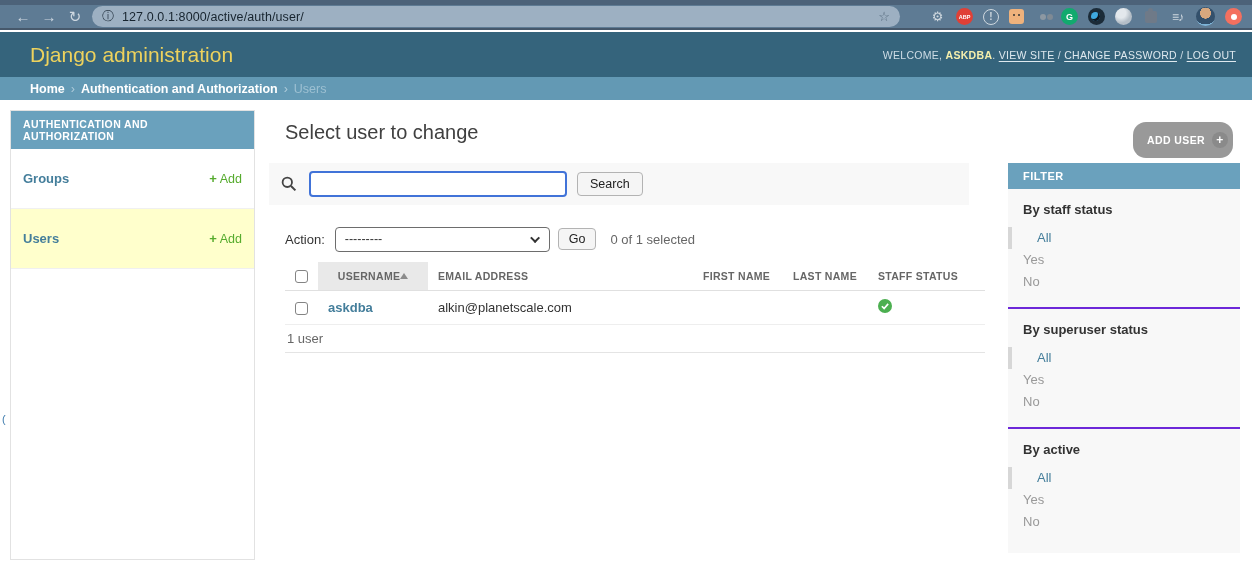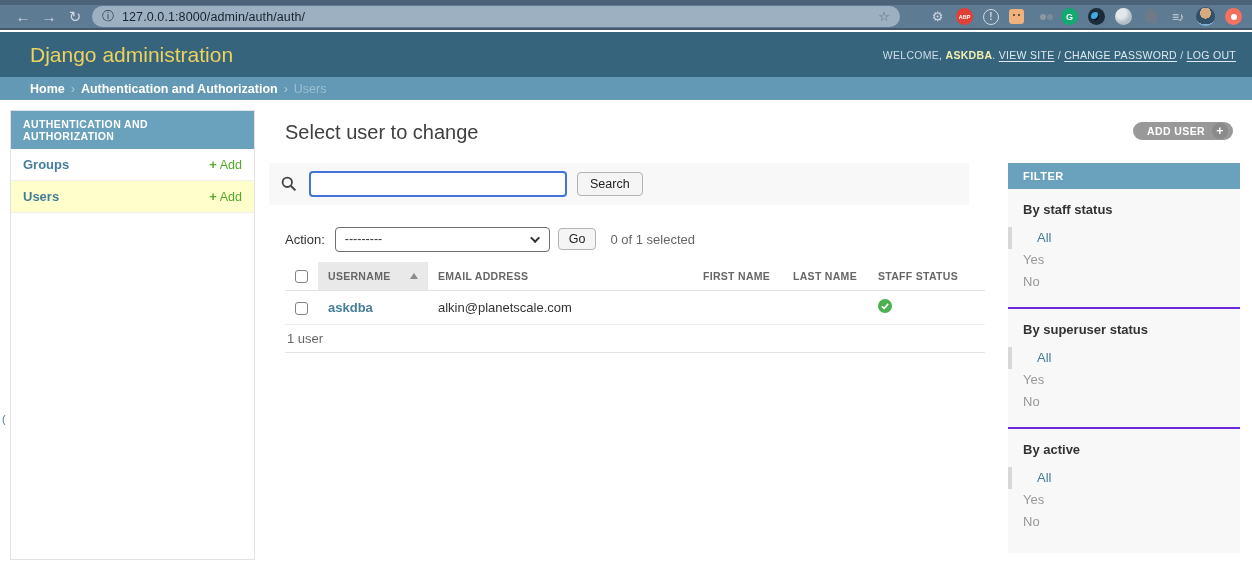--- a/index.html
+++ b/index.html
@@ -64,32 +64,32 @@
                  font-size:12.5px; color:#aecbdb; gap:6px; }
   .breadcrumbs a { color:#fff; font-weight:bold; }
   .breadcrumbs .current { color:#9dc0d2; }
 
   
   .sidebar { position:absolute; left:10px; top:110px; width:245px; height:450px;
              background:#fff; border:1px solid #e2e2e2; }
   .sidebar-header { background:#6aa1bd; color:#fff; font-size:10.5px; font-weight:bold;
                     letter-spacing:.4px; padding:7px 12px; }
   .sidebar-row { display:flex; justify-content:space-between; align-items:flex-end;
-                 padding:8px 12px; border-bottom:1px solid #f0f0f0; }
+                 padding:22px 12px; border-bottom:1px solid #f0f0f0; }
   .sidebar-row.selected { background:#ffffcc; }
   .sidebar-row .model { color:#447e9b; font-weight:bold; font-size:13px; }
   .add-link { color:#56ab2d; font-size:12.5px; }
   .add-link .plus { font-weight:bold; font-size:13px; }
 
   .stray { position:absolute; left:2px; top:413px; color:#3f7cae; font-size:11px; }
 
   
   .page-title { position:absolute; left:285px; top:121px; font-size:20px; color:#404040;
                 font-weight:normal; }
-  .add-user-btn { position:absolute; left:1133px; top:122px; height:18px; background:#999;
+  .add-user-btn { position:absolute; left:1133px; top:122px; height:36px; background:#999;
                   border-radius:13px; color:#fff; font-size:10.5px; font-weight:bold;
                   letter-spacing:.4px; display:flex; align-items:center; gap:7px;
                   padding:0 5px 0 14px; cursor:pointer; border:none; }
   .plus-circle { width:16px; height:16px; border-radius:50%; background:#8a8a8a; color:#fff;
                  display:flex; align-items:center; justify-content:center; font-size:12px;
                  font-weight:bold; }
 
   .toolbar-band { position:absolute; left:269px; top:163px; width:700px; height:42px;
                   background:#f8f8f8; display:flex; align-items:center; padding:0 10px; }
   .mag { margin:0 12px 0 2px; display:flex; }
@@ -117,21 +117,21 @@
   thead th { text-align:left; font-size:10.5px; color:#666; font-weight:bold;
              letter-spacing:.3px; padding:7px 10px; border-bottom:1px solid #e0e0e0;
              white-space:nowrap; }
   thead th.sorted { background:#e9e9e9; }
   td { font-size:13px; color:#333; padding:8px 10px; border-bottom:1px solid #eee; }
   .col-cb { width:30px; }
   .col-user { width:110px; }
   .col-email { width:265px; }
   .col-first { width:90px; }
   .col-last { width:85px; }
-  .sorted-wrap { display:flex; align-items:center; justify-content:space-between; }
+  .sorted-wrap { display:flex; align-items:center; justify-content:center; }
   .sort-arrow { width:0; height:0; border-left:4px solid transparent;
                 border-right:4px solid transparent; border-bottom:6px solid #8b8b8b; }
   .cb { display:inline-block; width:13px; height:13px; border:1.5px solid #848484;
         border-radius:3px; background:#fff; cursor:pointer; vertical-align:middle; }
   .user-link { color:#447e9b; font-weight:bold; font-size:13px; }
 
   .row-count { position:absolute; left:287px; top:331px; font-size:13px; color:#666; }
   .bottom-rule { position:absolute; left:285px; top:352px; width:700px; height:1px;
                  background:#e4e4e4; }
 
@@ -153,21 +153,21 @@
 <body>
 
 <div class="chrome">
   <div class="tabstrip"></div>
   <div class="chrome-row">
     <span class="nav-ic">←</span>
     <span class="nav-ic">→</span>
     <span class="nav-ic">↻</span>
     <div class="url-pill">
       <span class="info-ic">ⓘ</span>
-      <span class="url-text">127.0.0.1:8000/admin/auth/auth/</span>
+      <span class="url-text">127.0.0.1:8000/active/auth/user/</span>
       <span class="star-ic">☆</span>
     </div>
   </div>
   <div class="ext-row">
     <span class="ext">⚙</span>
     <span class="ext round abp">ABP</span>
     <span class="ext round alert">!</span>
     <span class="ext face">
         <i></i>
       </span>

